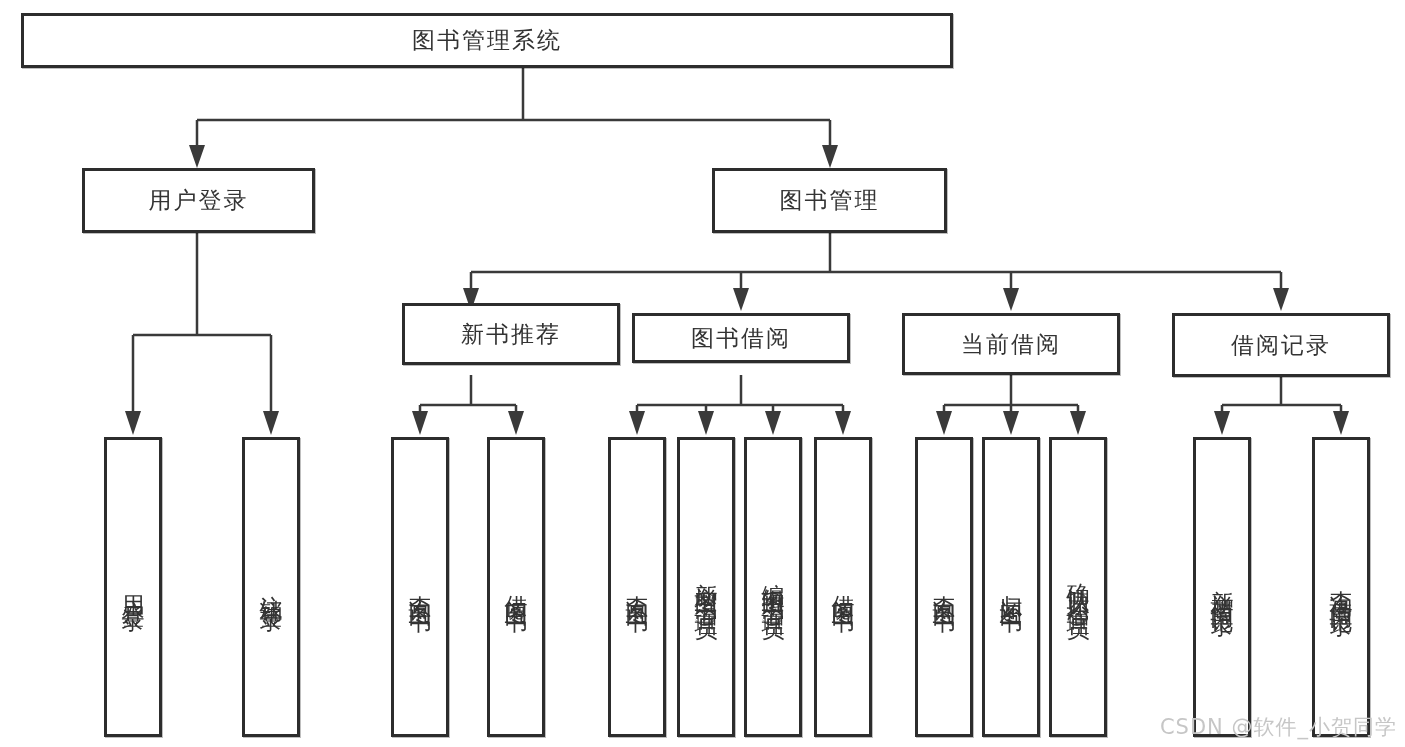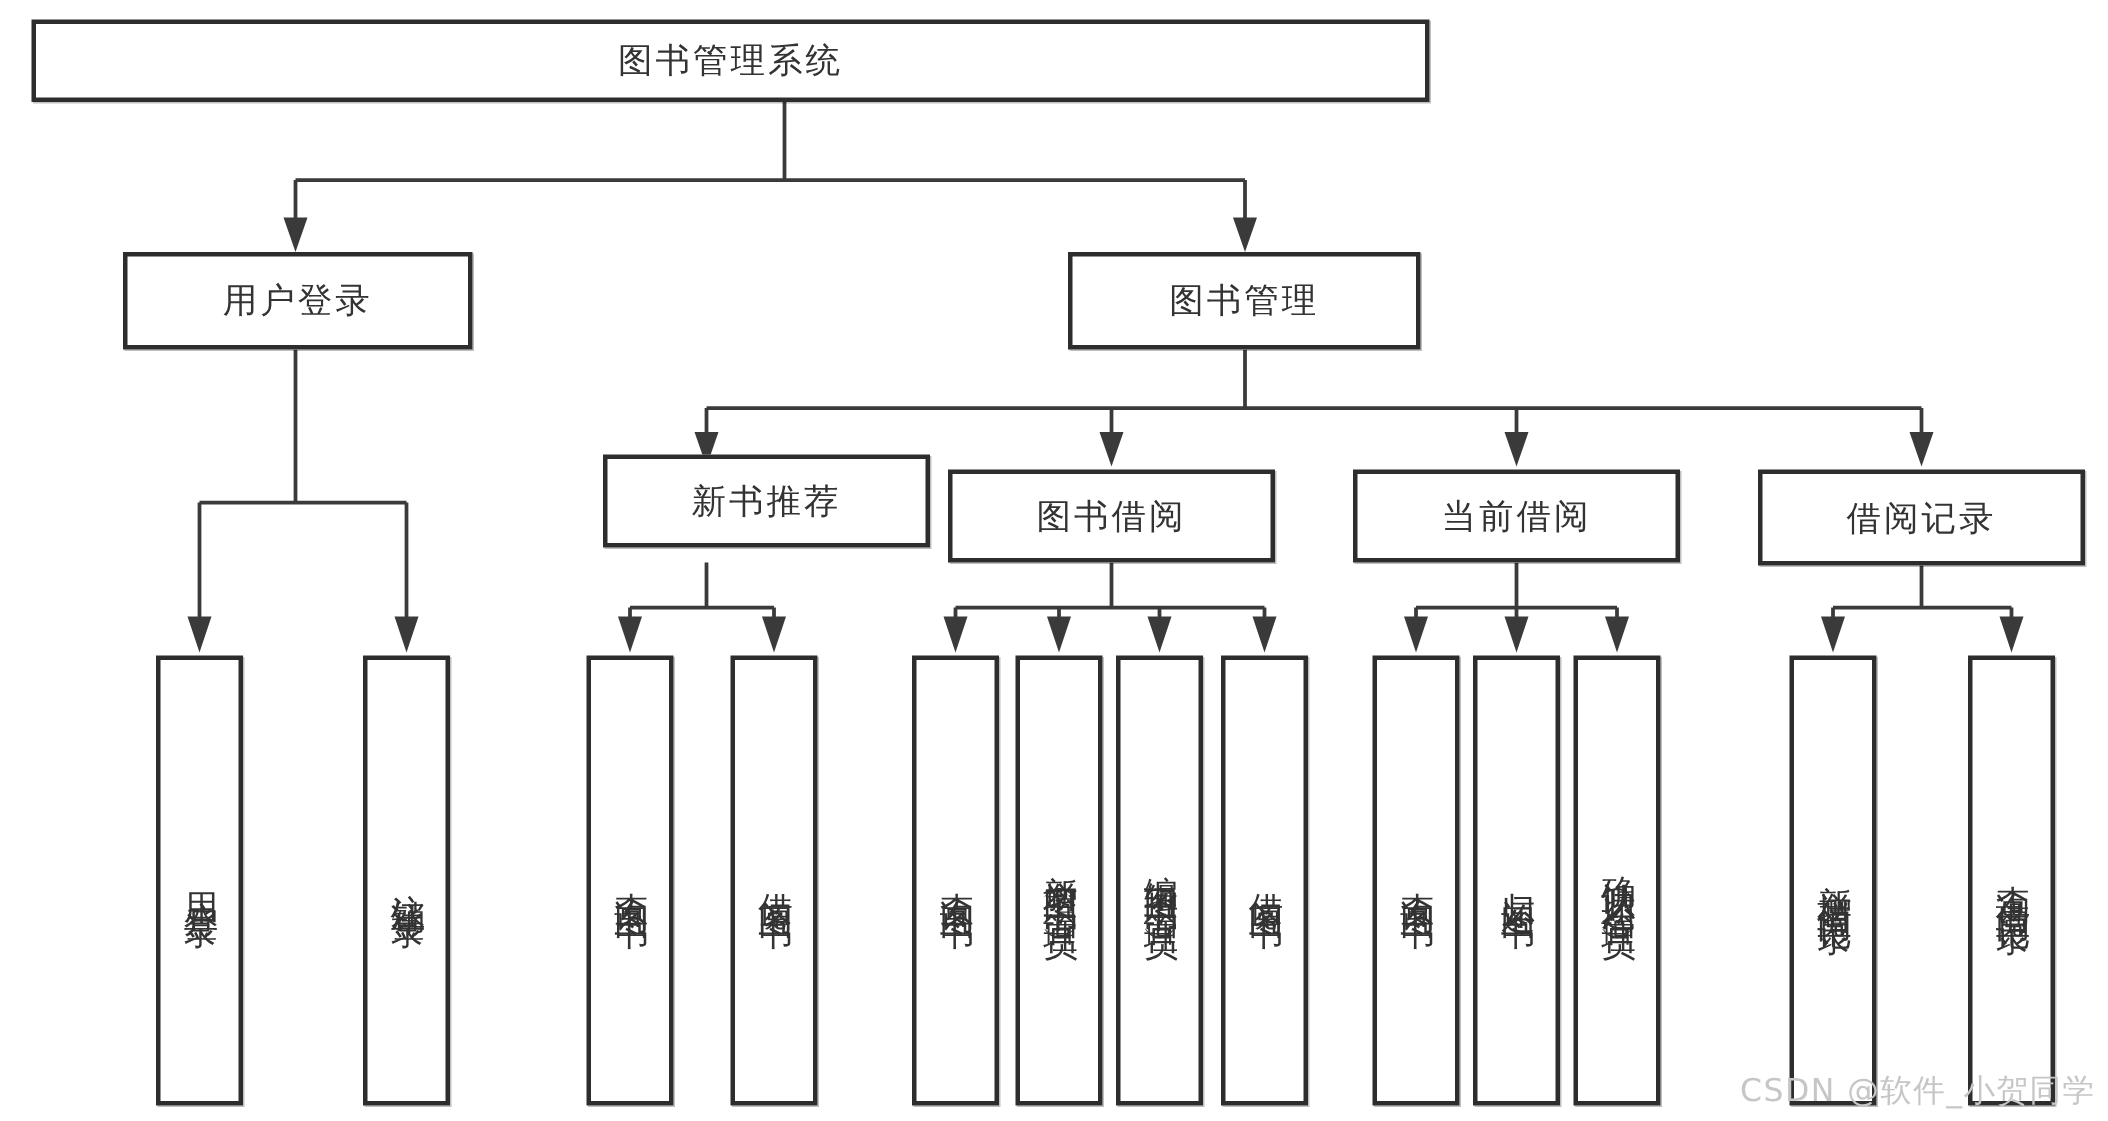--- a/index.html
+++ b/index.html
@@ -109,21 +109,21 @@
   <div class="box" style="left:82px; top:168px; width:233px; height:65px;">
     <span class="h-label">用户登录</span>
   </div>
   <div class="box" style="left:712px; top:168px; width:235px; height:65px;">
     <span class="h-label">图书管理</span>
   </div>
 
   <div class="box" style="left:362px; top:303px; width:218px; height:62px;margin-left:40px;">
     <span class="h-label">新书推荐</span>
   </div>
-  <div class="box" style="left:632px; top:313px; width:218px; height:62px;">
+  <div class="box" style="left:632px; top:313px; width:218px; height:50px;">
     <span class="h-label">图书借阅</span>
   </div>
   <div class="box" style="left:902px; top:313px; width:218px; height:62px;font-family:Liberation Mono, monospace;">
     <span class="h-label">当前借阅</span>
   </div>
   <div class="box" style="left:1172px; top:313px; width:218px; height:64px;">
     <span class="h-label">借阅记录</span>
   </div>
 
   <div class="box leaf" style="left:104px; top:437px; width:58px; height:300px;">

